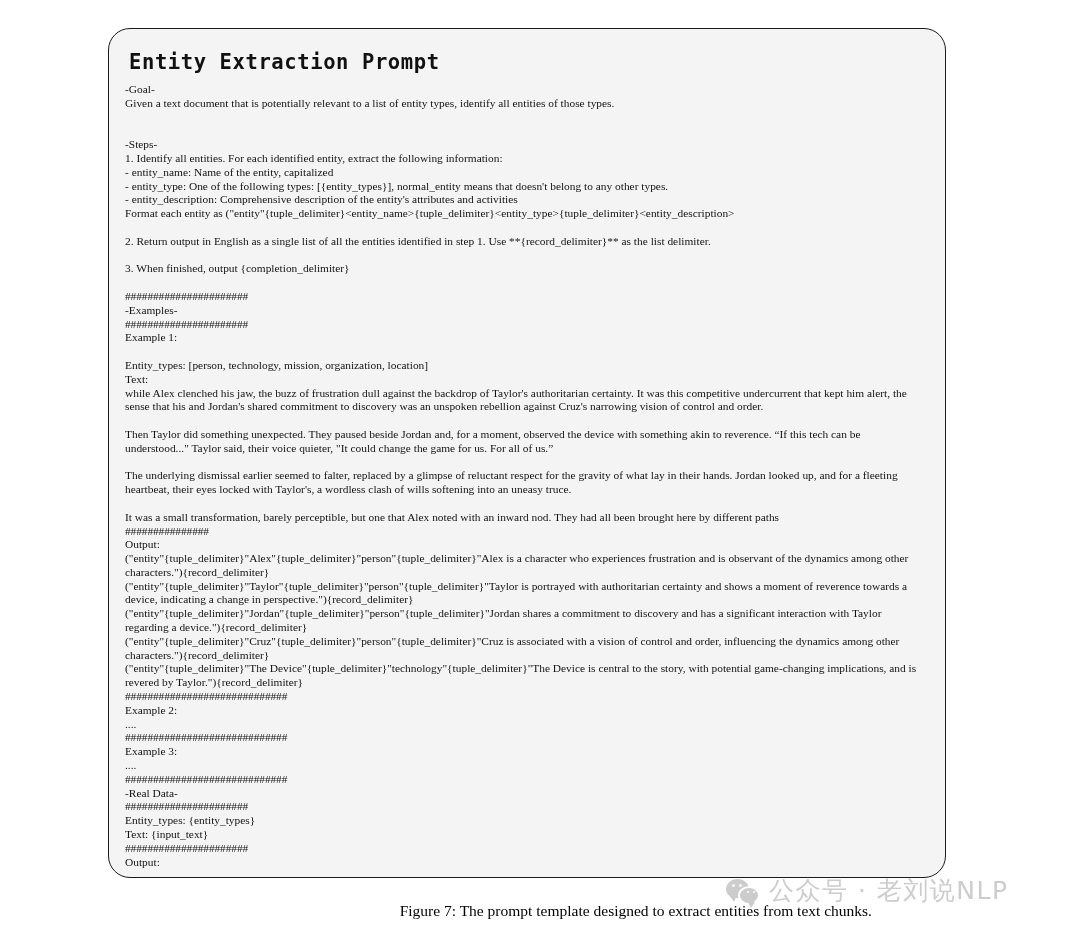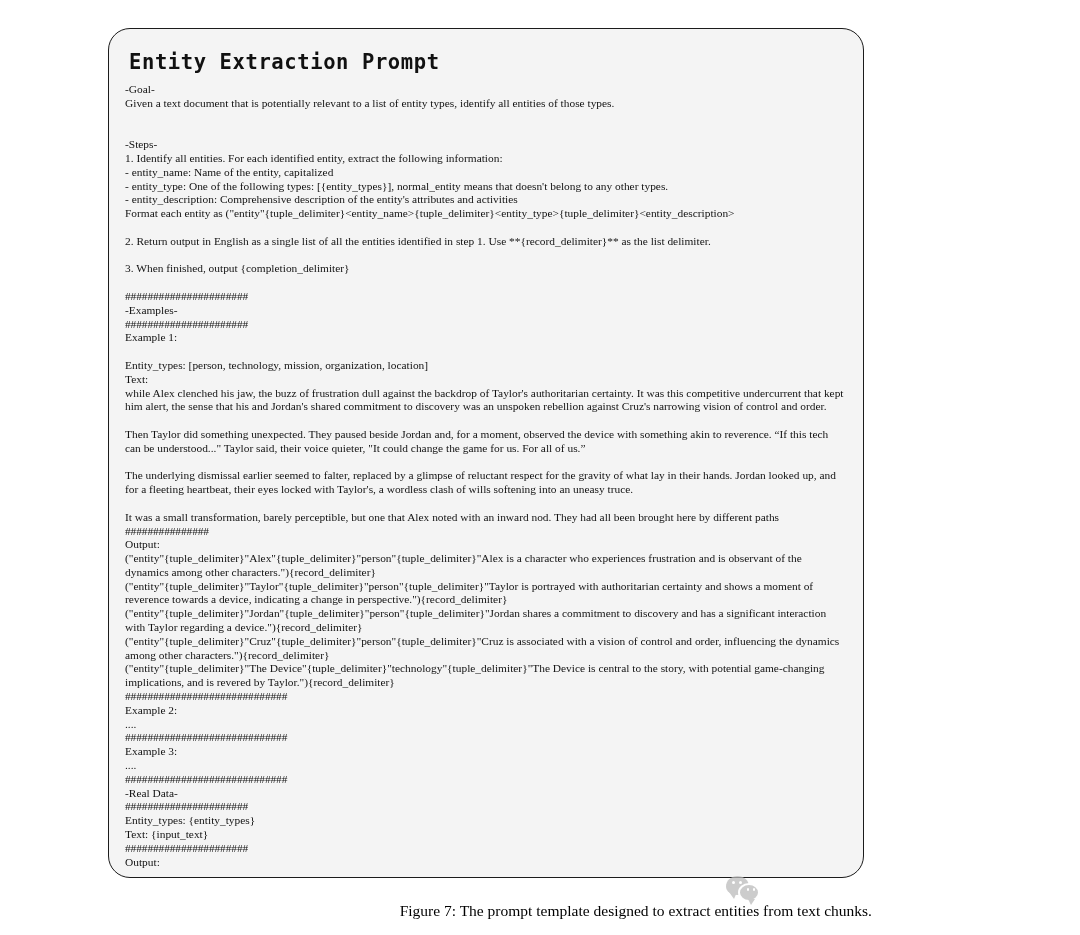--- a/index.html
+++ b/index.html
@@ -13,21 +13,21 @@
     position: relative;
     font-family: "Liberation Serif", serif;
     overflow: hidden;
   }
 
   
   #prompt-box {
     position: absolute;
     left: 108px;
     top: 28px;
-    width: 756px;
+    width: 838px;
     height: 850px;
     box-sizing: border-box;
     background: #f4f4f4;
     border: 1.6px solid #1b1b1b;
     border-radius: 22px;
     padding: 14px 18px 10px 12px;
     overflow: hidden;
   }
 
   #prompt-title {
@@ -149,15 +149,16 @@
 
 <div id="watermark">
   <span class="wechat-logo">
     <span class="bubble-big"></span>
     <span class="bubble-small"></span>
     <span class="dot d1"></span>
     <span class="dot d2"></span>
     <span class="dot d3"></span>
     <span class="dot d4"></span>
   </span>
+  <span class="wm-text">公众号 · 老刘说NLP</span>
 </div>
 
 <div id="caption">Figure 7: The prompt template designed to extract entities from text chunks.</div>
 
 </body></html>

